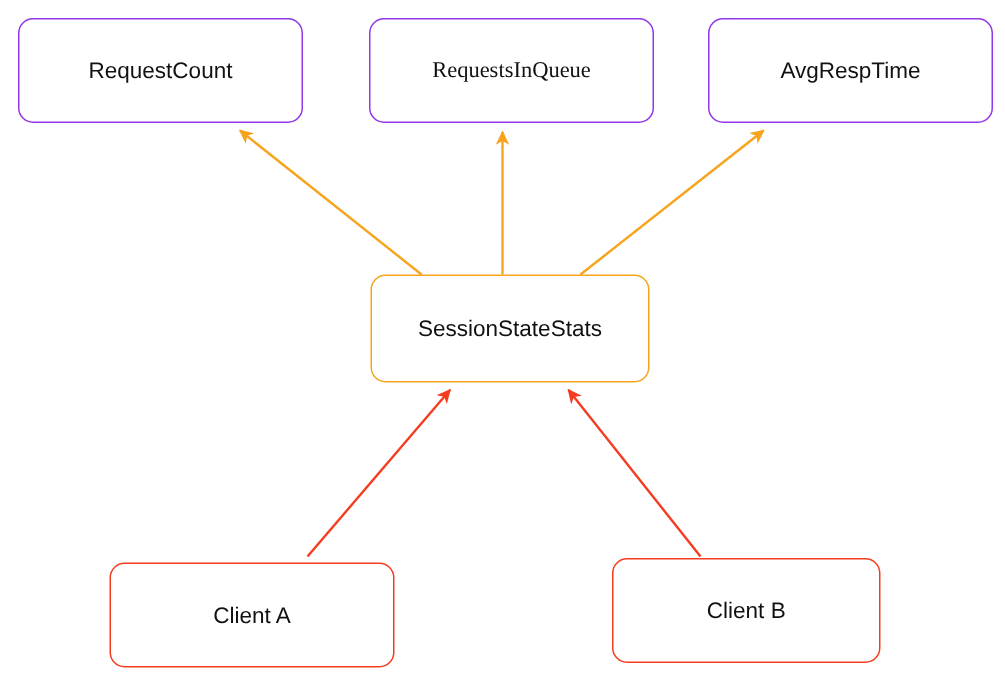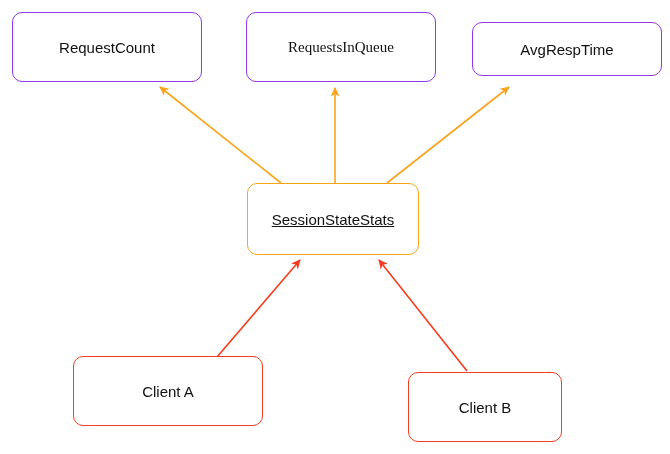--- a/index.html
+++ b/index.html
@@ -28,24 +28,24 @@
     line-height: 21px;
     color: #111111;
     z-index: 2;
   }
   .node--metric { border: 1.5px solid var(--metric_border, #9137e8); }
   .node--hub    { border: 1.5px solid var(--hub_border, #f7a41d); }
   .node--client { border: 1.5px solid var(--client_border, #f43d20); }
 
   #node-metric-1 { left: 12px;  top: 12px;  width: 190px; height: 70px; }
   #node-metric-2 { left: 246px; top: 12px;  width: 190px; height: 70px; font-family: Liberation Serif, serif; }
-  #node-metric-3 { left: 472px; top: 22px;  width: 190px; height: 54px; }
-  #node-hub      { left: 247px; top: 183px; width: 172px; height: 72px; text-decoration: underline; }
-  #node-client-a { left: 73px;  top: 356px; width: 190px; height: 70px; }
-  #node-client-b { left: 408px; top: 372px; width: 154px; height: 70px; }
+  #node-metric-3 { left: 472px; top: 12px;  width: 190px; height: 70px; }
+  #node-hub      { left: 247px; top: 183px; width: 186px; height: 72px; }
+  #node-client-a { left: 73px;  top: 375px; width: 190px; height: 70px; }
+  #node-client-b { left: 408px; top: 372px; width: 179px; height: 70px; }
 
   svg.edges {
     position: absolute;
     left: 0;
     top: 0;
     width: 670px;
     height: 454px;
     z-index: 1;
   }
   .edge--up     { stroke: var(--arrow_up, #f7a41d); stroke-width: 1.6; fill: none; }

